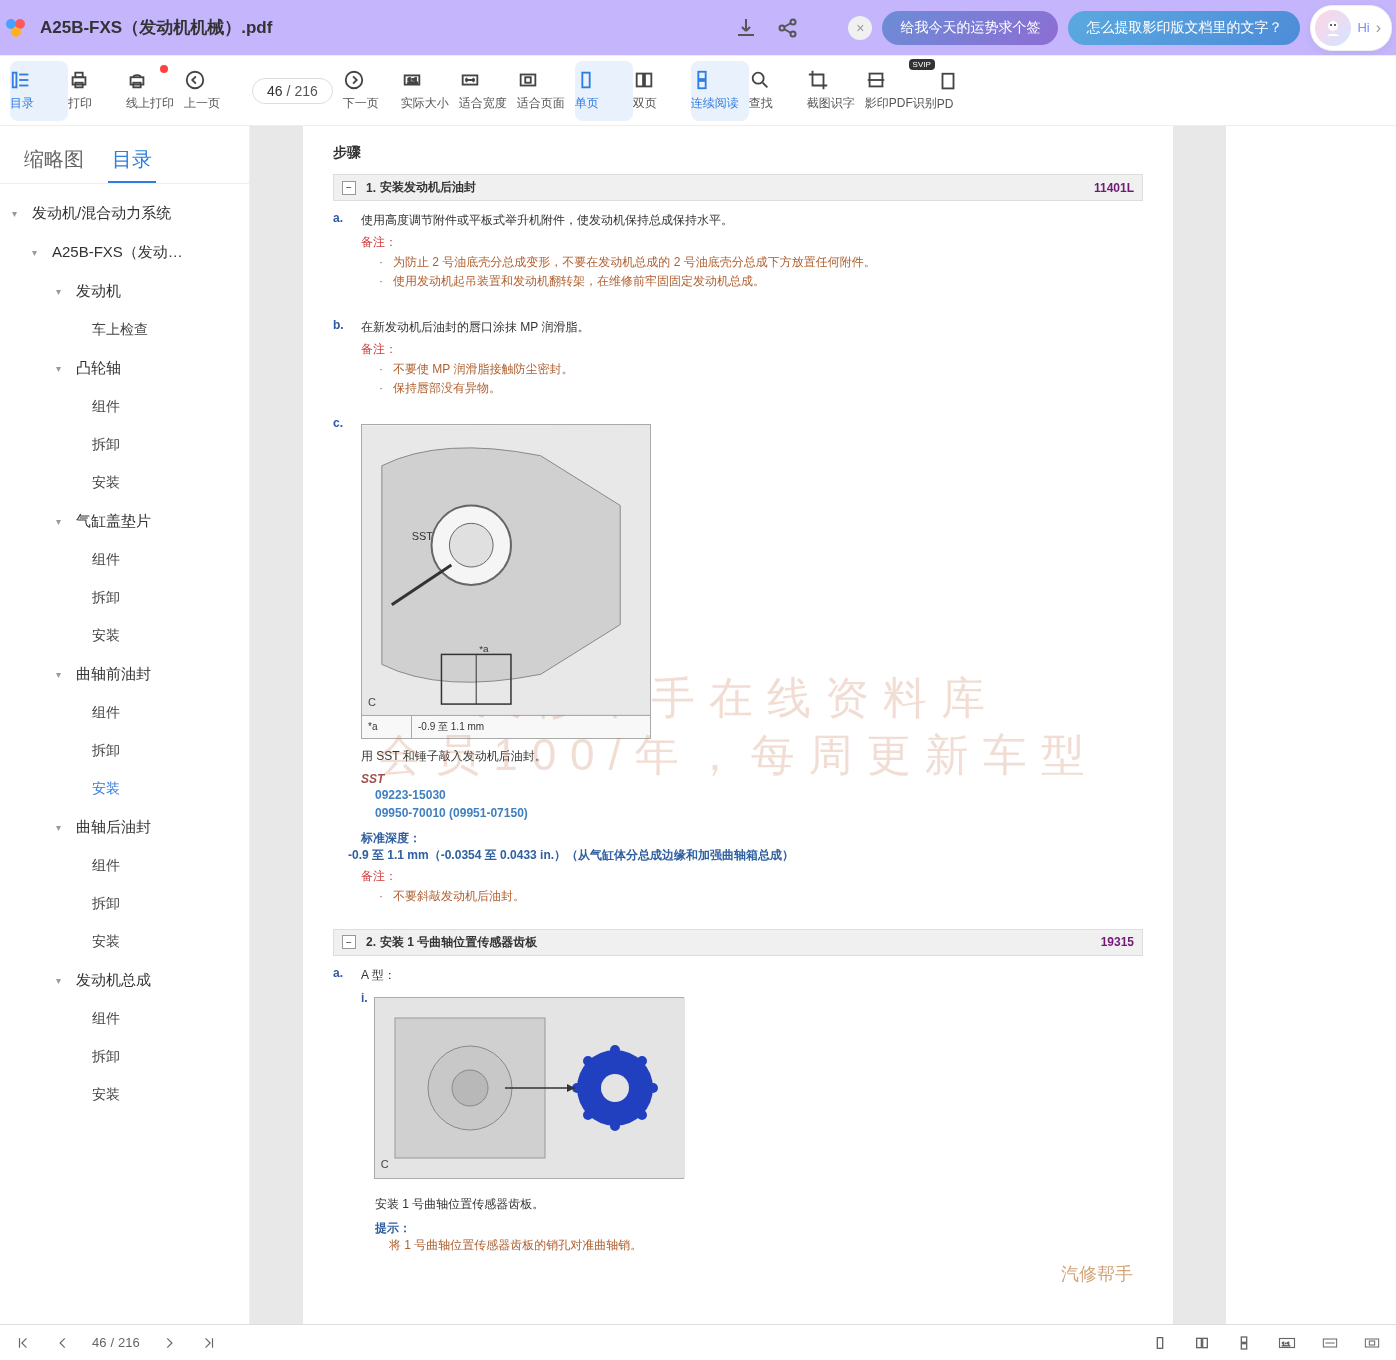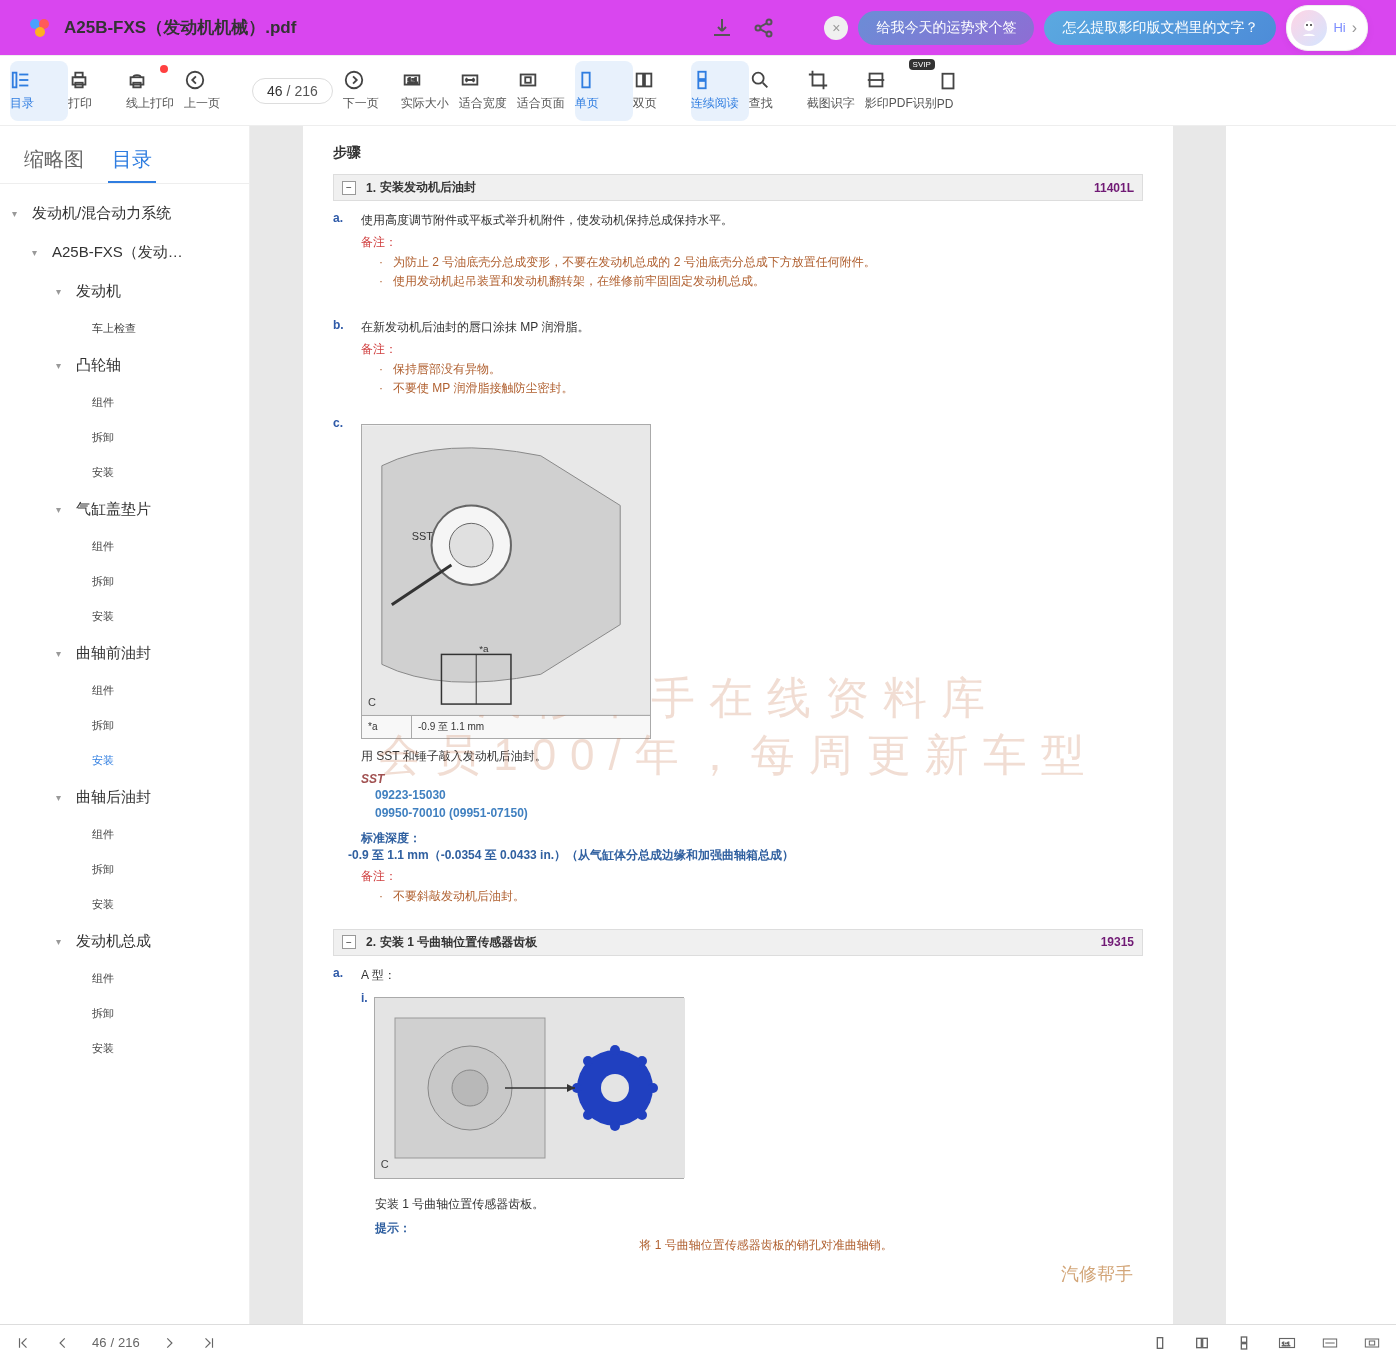--- a/index.html
+++ b/index.html
@@ -1,17 +1,17 @@
 <!DOCTYPE html>
 <html><head>
 <meta charset="utf-8">
 <style>
 * { margin: 0; padding: 0; box-sizing: border-box; font-family: "Microsoft YaHei", Arial, sans-serif; }
 body { background: #f5f5f5; width: 1396px; }
-.header { background: #d946ef; display: flex; align-items: center; padding: 0 28px; height: 56px; border-bottom: 1px solid #eee; }
+.header { background: #c4b5fd; display: flex; align-items: center; padding: 0 4px; height: 56px; border-bottom: 1px solid #eee; }
 .logo { width: 24px; height: 24px; margin-right: 12px; }
 .logo svg { width: 100%; height: 100%; }
 .title { font-size: 17px; font-weight: 600; color: #333; flex: 1; }
 .header-right { display: flex; align-items: center; gap: 18px; }
 .header-icon { width: 24px; height: 24px; color: #555; cursor: pointer; display:flex;align-items:center;justify-content:center; }
 .promo-bar { display: flex; align-items: center; gap: 10px; margin-left: 30px; }
 .promo-close { width: 24px; height: 24px; border-radius: 50%; background:#f0f0f0; color:#999; display:flex;align-items:center;justify-content:center;font-size:14px;cursor:pointer; }
 .promo-pill { padding: 8px 18px; border-radius: 20px; font-size: 14px; color: #fff; cursor:pointer; }
 .pill-blue { background: linear-gradient(135deg,#6b8dd6,#8e6dd4); }
 .pill-skyblue { background: linear-gradient(135deg,#5ba9e0,#4d8cd8); }
@@ -35,21 +35,21 @@
 .side-tabs { display:flex;gap:20px;padding:12px 20px 0;border-bottom:1px solid #eee; }
 .side-tab { padding:8px 4px;font-size:20px;color:#666;cursor:pointer;border-bottom:2px solid transparent; }
 .side-tab.active { color:#2f7de0;border-bottom-color:#2f7de0; }
 .tree { flex:1;overflow-y:auto;padding:10px 0; }
 .tree-item { display:flex;align-items:center;padding:10px 12px;font-size:15px;color:#333;cursor:pointer; }
 .tree-item.active { color:#2f7de0; }
 .tree-item .chev { width:14px;display:inline-flex;color:#999;font-size:10px;margin-right:6px; }
 .tree-l0 { padding-left:12px;font-weight:500; }
 .tree-l1 { padding-left:32px; }
 .tree-l2 { padding-left:56px; }
-.tree-l3 { padding-left:92px;font-size:11px;color:#444; }
+.tree-l3 { padding-left:92px;font-size:14px;color:#444; }
 .content { flex:1;background:#e8e8e8;overflow:auto;padding:0; }
 .page { background:#fff;margin:0 auto;width:870px;min-height:1200px;padding:18px 30px;font-size:12px;color:#333;position:relative; }
 .step-title { font-size:14px;font-weight:600;margin-bottom:12px; }
 .section-bar { display:flex;align-items:center;background:#f0f0f0;border:1px solid #ddd;padding:4px 8px;margin:8px 0; }
 .section-bar .minus { width:14px;height:14px;border:1px solid #999;display:flex;align-items:center;justify-content:center;font-size:10px;margin-right:10px;background:#fff; }
 .section-bar .num { font-weight:600;margin-right:4px; }
 .section-bar .txt { font-weight:600;flex:1; }
 .section-bar .code { font-weight:600;color:#701a75; }
 .step-row { display:flex;margin:10px 0 4px;gap:10px; }
 .step-letter { color:#2f5aa8;font-weight:600;width:18px; }
@@ -63,21 +63,21 @@
 .diagram-2 { width:310px;height:180px; }
 .diagram-table { display:flex;border-top:1px solid #aaa;font-size:10px; }
 .diagram-table .cell1 { width:50px;padding:3px 6px;border-right:1px solid #aaa; }
 .diagram-table .cell2 { flex:1;padding:3px 6px; }
 .diagram-c { position:absolute;bottom:4px;left:6px;font-size:11px;color:#444; }
 .sst-label { color:#a05050;font-style:italic;font-weight:600;margin-left:28px;margin-top:6px; }
 .sst-codes { color:#4080c0;font-weight:600;margin-left:42px;line-height:1.5; }
 .depth-label { color:#3060a0;font-weight:600;margin-left:28px;margin-top:8px; }
 .depth-val { color:#3060a0;font-weight:600;margin-left:15px; }
 .hint-label { color:#3060a0;font-weight:600;margin-left:28px;margin-top:6px; }
-.hint-text { color:#b06030;margin-left:42px;text-align:center; }
+.hint-text { color:#b06030;margin-left:42px; }
 .watermark { position:absolute;top:50%;left:50%;transform:translate(-50%,-50%);font-size:44px;color:rgba(200,120,80,0.25);white-space:nowrap;line-height:1.3;text-align:center;pointer-events:none;letter-spacing:14px; }
 .footer { position:fixed;bottom:0;left:0;right:0;height:36px;background:#fff;border-top:1px solid #ddd;display:flex;align-items:center;padding:0 12px;gap:18px;font-size:13px;color:#666; }
 .footer .spacer { flex:1; }
 .footer-btn { cursor:pointer;padding:4px;display:flex;align-items:center; }
 .footer-page { display:flex;gap:4px;align-items:center; }
 .brand-stamp { position:absolute;bottom:40px;right:40px;color:#c08040;font-size:18px;font-weight:500;opacity:0.7; }
 .right-gutter { width:170px;background:#fff; }
 </style>
 </head>
 <body>
@@ -385,22 +385,22 @@
         <li>为防止 2 号油底壳分总成变形，不要在发动机总成的 2 号油底壳分总成下方放置任何附件。</li>
         <li>使用发动机起吊装置和发动机翻转架，在维修前牢固固定发动机总成。</li>
       </ul>
 
       <div class="step-row" style="margin-top:26px;">
         <span class="step-letter">b.</span>
         <span class="step-text">在新发动机后油封的唇口涂抹 MP 润滑脂。</span>
       </div>
       <div class="note-label">备注：</div>
       <ul class="note-list">
+        <li>不要使 MP 润滑脂接触防尘密封。</li>
         <li>保持唇部没有异物。</li>
-        <li>不要使 MP 润滑脂接触防尘密封。</li>
       </ul>
 
       <div class="step-row" style="margin-top:18px;">
         <span class="step-letter">c.</span>
         <div class="step-text">
           <div class="diagram" style="margin-left:0;">
             <div class="diagram-img">
               <svg viewBox="0 0 290 290" style="width:100%;height:100%;">
                 <rect x="0" y="0" width="290" height="290" fill="#e8e8e8"></rect>
                 <path d="M20 40 Q80 10 180 30 L260 80 L260 200 L180 250 Q80 270 20 240 Z" fill="#d0d0d0" stroke="#888"></path>

